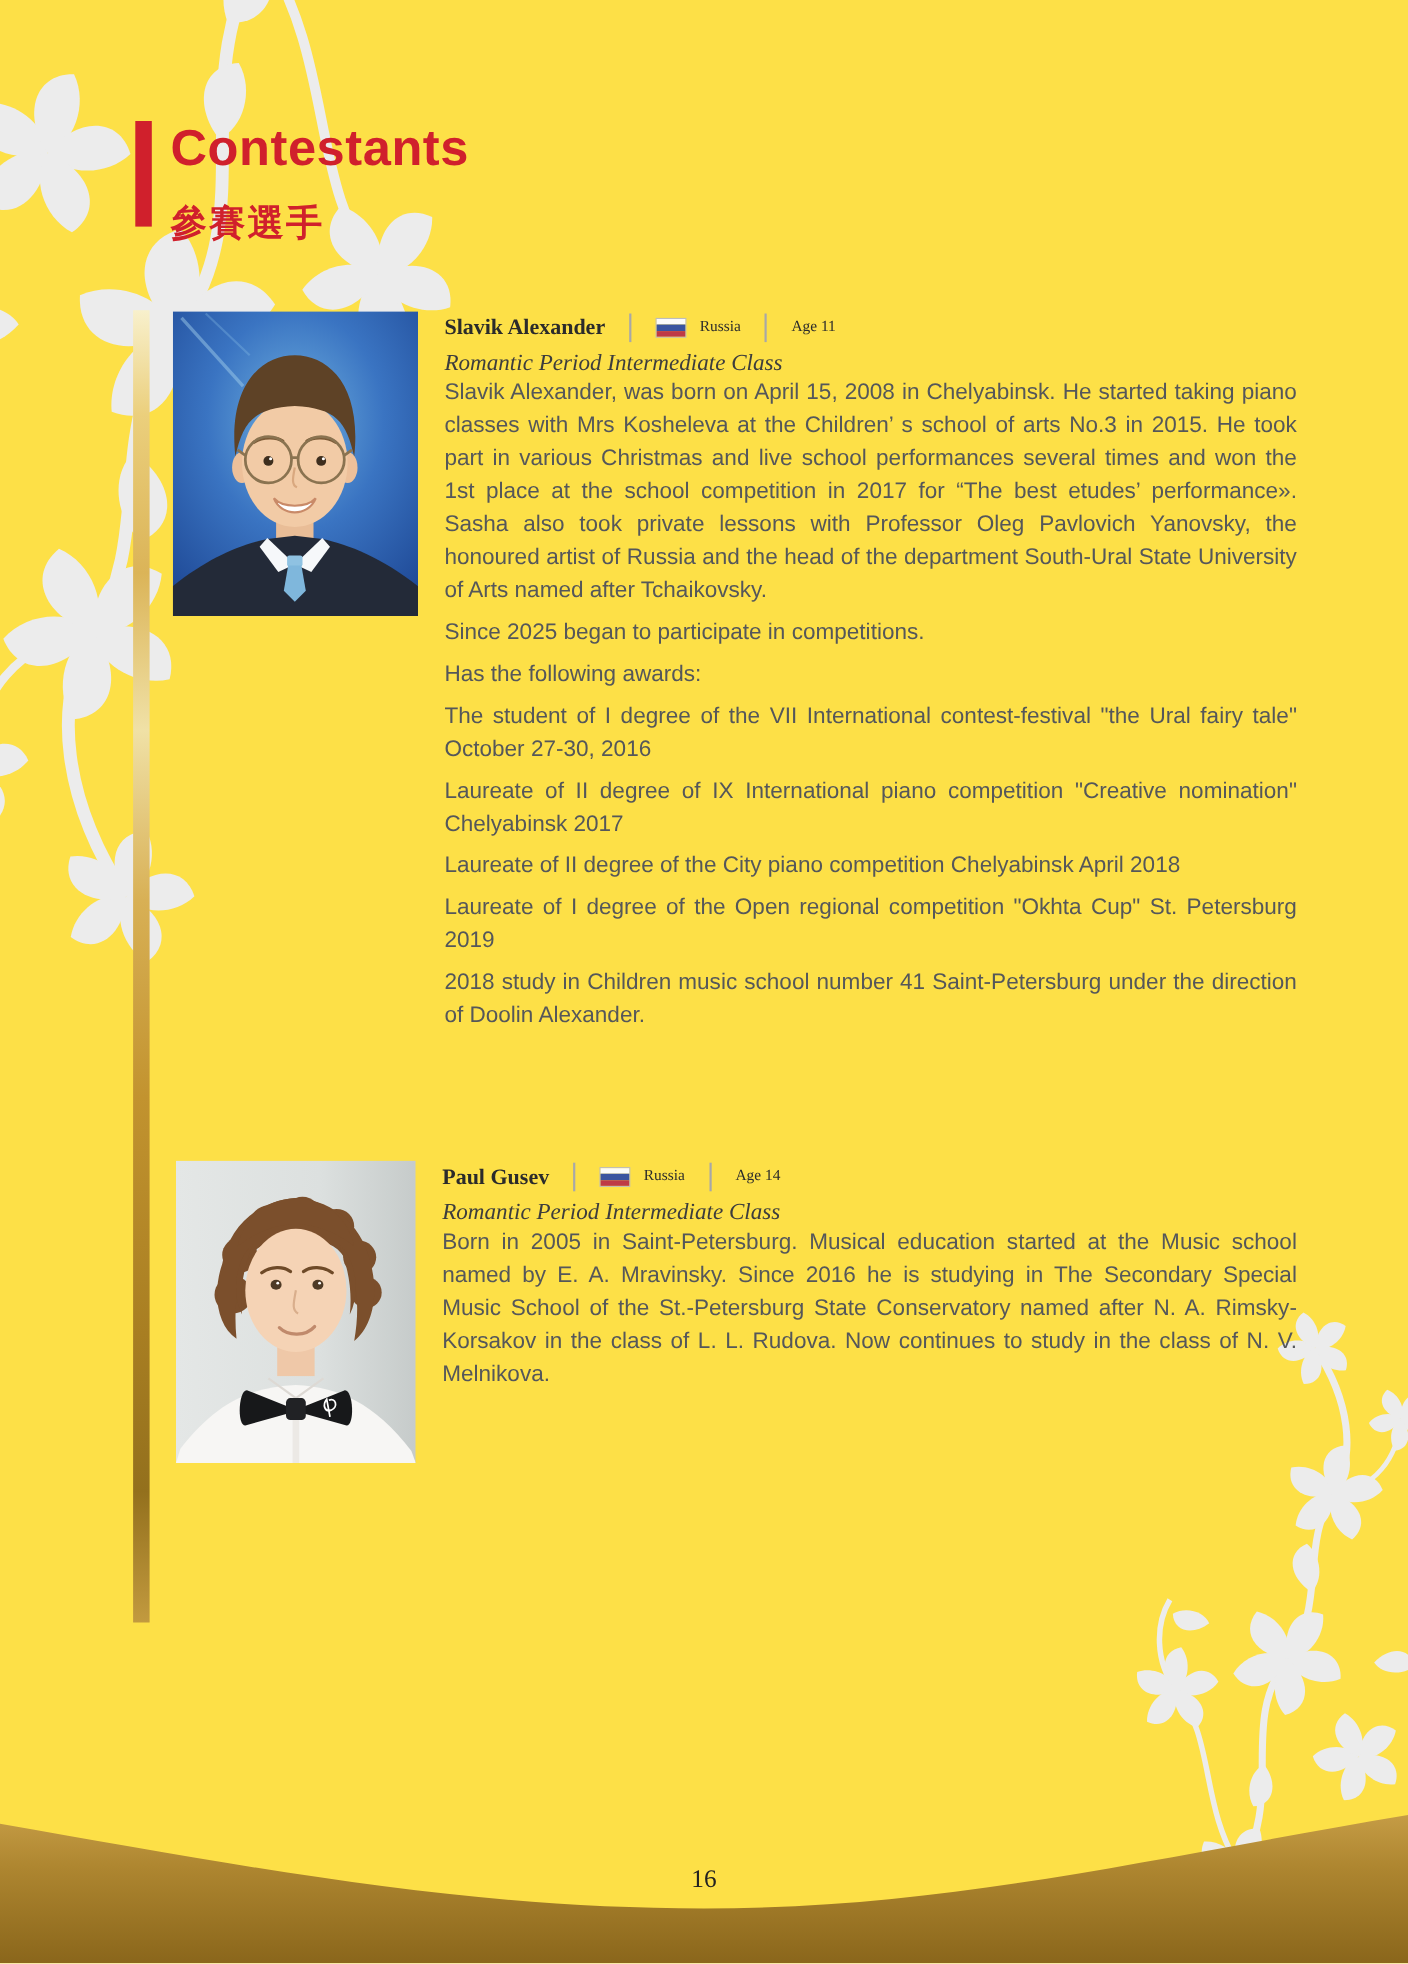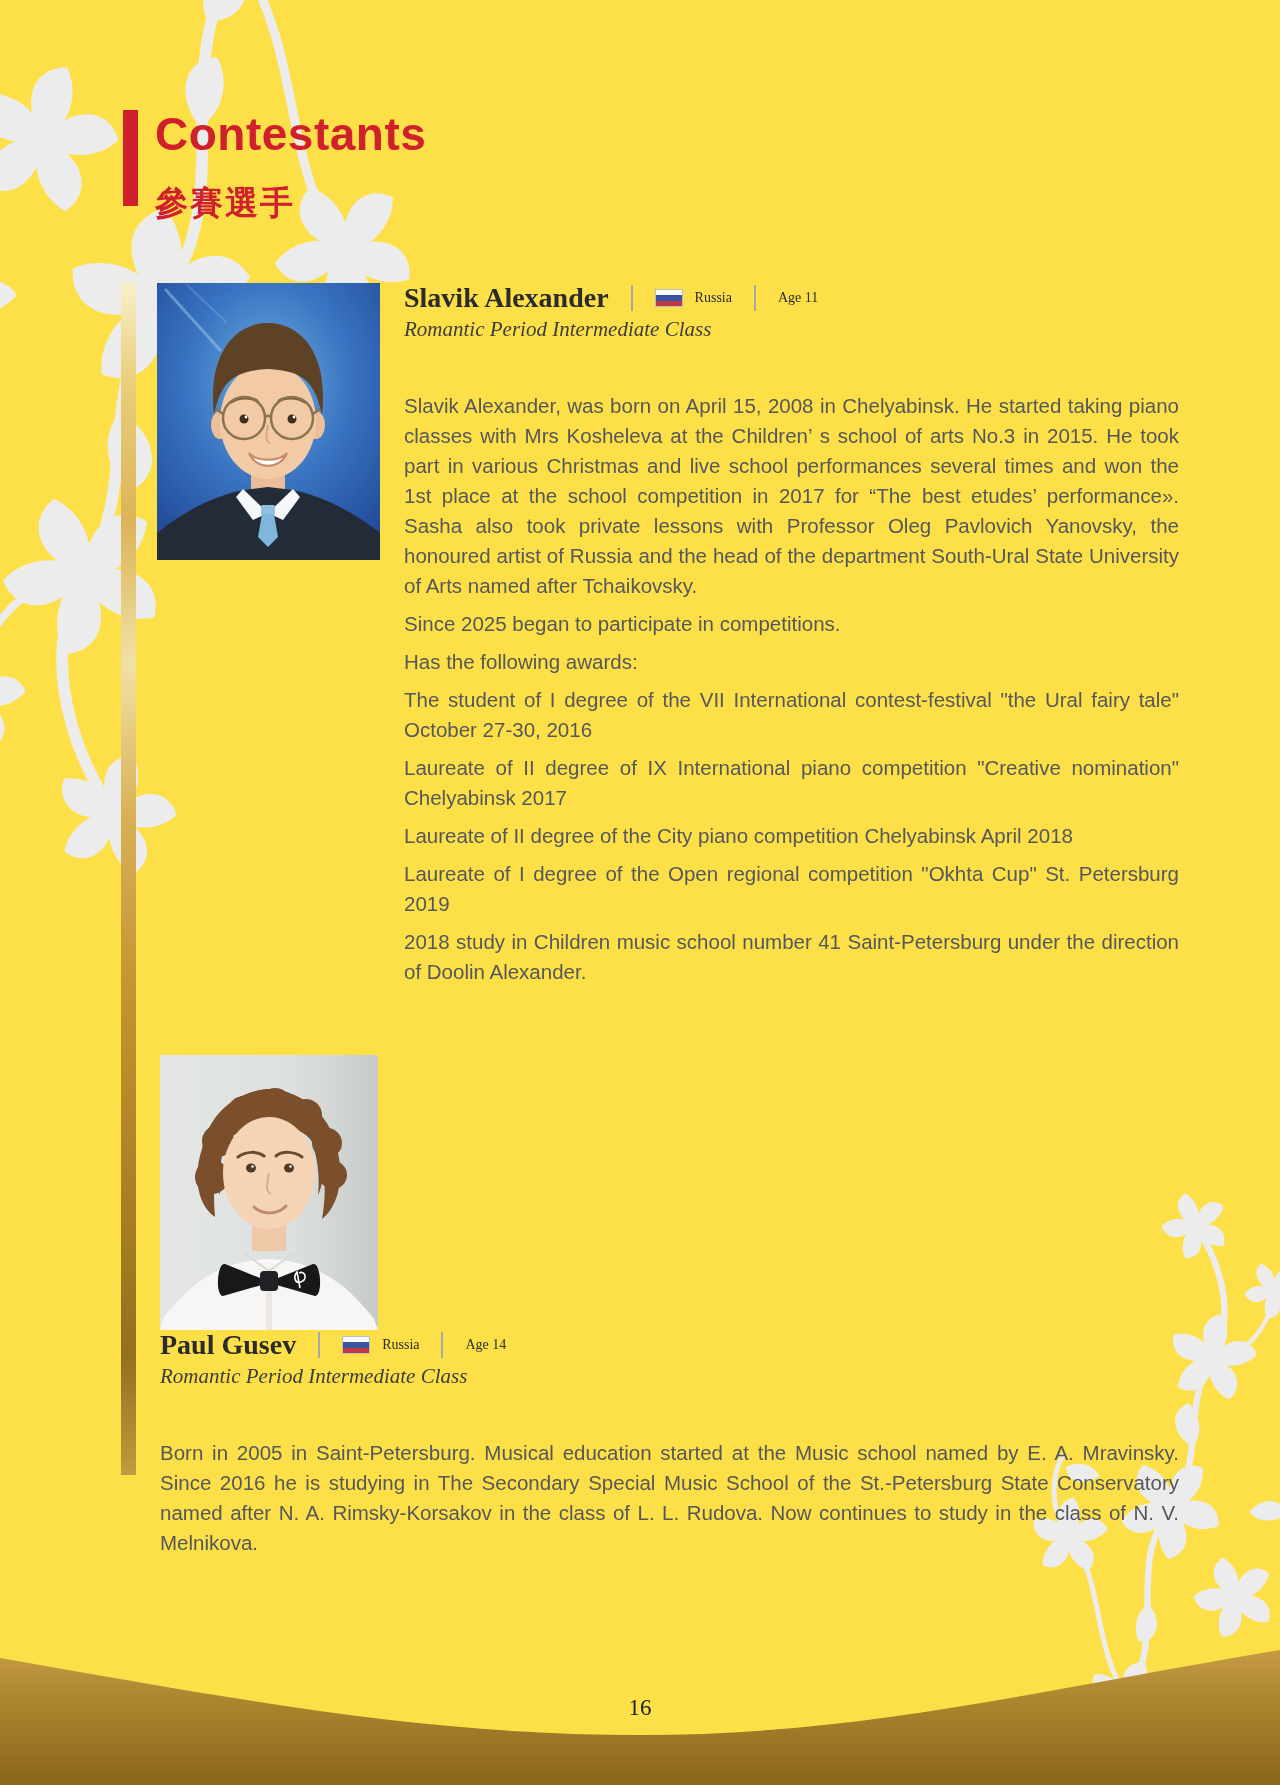--- a/index.html
+++ b/index.html
@@ -20,39 +20,39 @@
   
   .page-header{position:absolute;left:123px;top:110px;display:flex;z-index:1;}
   .red-bar{width:15px;height:96px;background:#D0202C;margin-right:17px;flex:0 0 auto;}
   .title-en{margin:0;font-size:46px;line-height:1.08;font-weight:bold;color:#D0202C;
     font-family:"Liberation Sans",sans-serif;letter-spacing:0.5px;}
   .title-zh{font-size:33px;font-weight:bold;color:#D0202C;margin-top:21px;
     font-family:"DejaVu Sans","Liberation Sans",sans-serif;letter-spacing:2px;}
   
   .contestant{position:absolute;display:flex;z-index:1;}
   .c1{left:157px;top:283px;width:1022px;}
-  .c2{left:160px;top:1055px;width:1019px;flex-direction:column;}
+  .c2{left:160px;top:1055px;width:1019px;}
   .photo{flex:0 0 auto;margin-right:24px;overflow:hidden;}
   .c1 .photo{width:223px;height:277px;}
   .c2 .photo{width:218px;height:275px;}
   .photo svg{display:block;width:100%;height:100%;}
   .info{flex:1;min-width:0;}
   .name-row{display:flex;align-items:center;font-family:"Liberation Serif",serif;color:#2b2b2b;height:30px;}
-  .name{font-size:28px;font-weight:bold;white-space:nowrap;}
+  .name{font-size:20px;font-weight:bold;white-space:nowrap;}
   .vsep{width:2px;height:26px;background:#A8A8A8;margin:0 22px;flex:0 0 auto;}
   .flag{width:28px;height:18px;border:1px solid #BDBDBD;box-sizing:border-box;
     display:flex;flex-direction:column;margin-right:12px;flex:0 0 auto;}
   .flag i{flex:1;display:block;}
   .flag .fw{background:#FBFBFB;}
   .flag .fb{background:#3A54A0;}
   .flag .fr{background:#BE3A46;}
   .country,.age{font-size:14px;white-space:nowrap;}
   .class-label{font-family:"Liberation Serif",serif;font-style:italic;font-size:21px;
     color:#3d3d3d;margin-top:4px;}
-  .bio{margin-top:49px;color:#55575A;font-size:20.5px;line-height:30px;
+  .bio{color:#55575A;font-size:20.5px;line-height:30px;
     font-family:"Liberation Sans",sans-serif;}
   .bio p{margin:0 0 8px 0;text-align:justify;}
   .bio p:last-child{margin-bottom:0;}
   
   .page-number{position:absolute;top:1695px;left:0;width:100%;text-align:center;
     font-family:"Liberation Serif",serif;font-size:23px;color:#222;z-index:3;}
   .gold-wave{position:absolute;left:0;bottom:0;width:1280px;height:145px;z-index:2;display:block;}
   .hidden-defs{position:absolute;width:0;height:0;overflow:hidden;}
 </style>
 </head>

